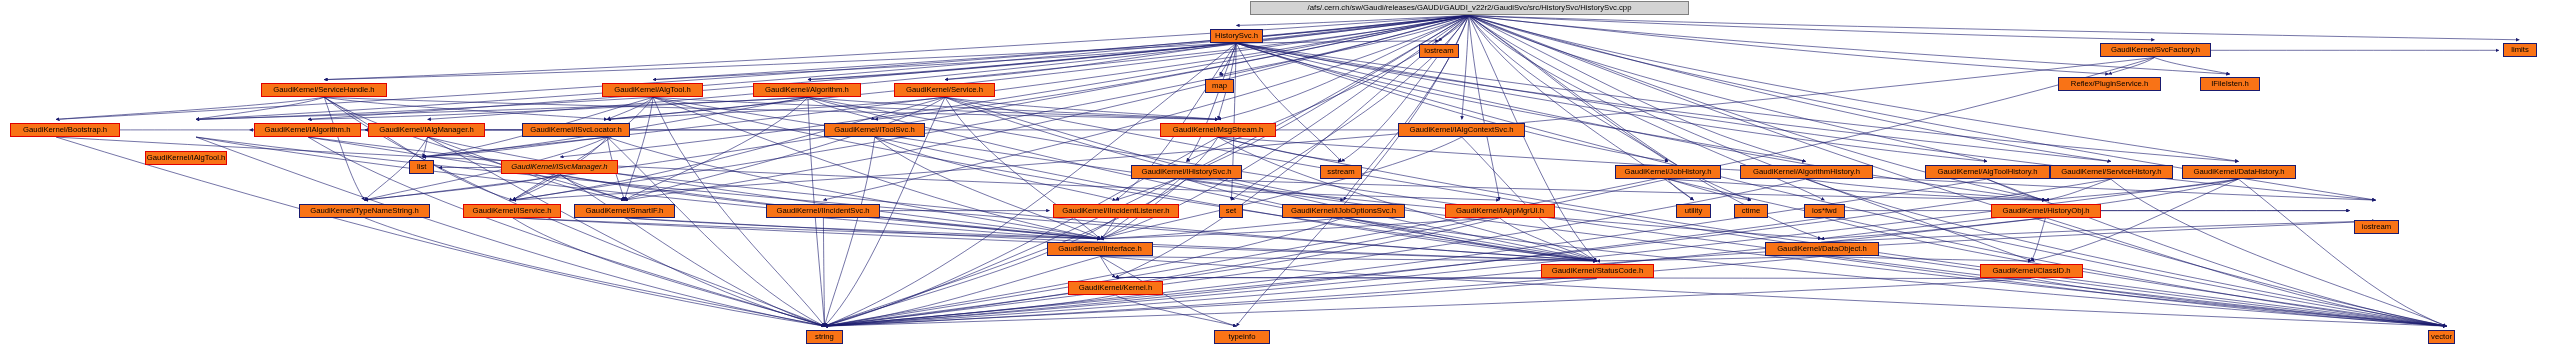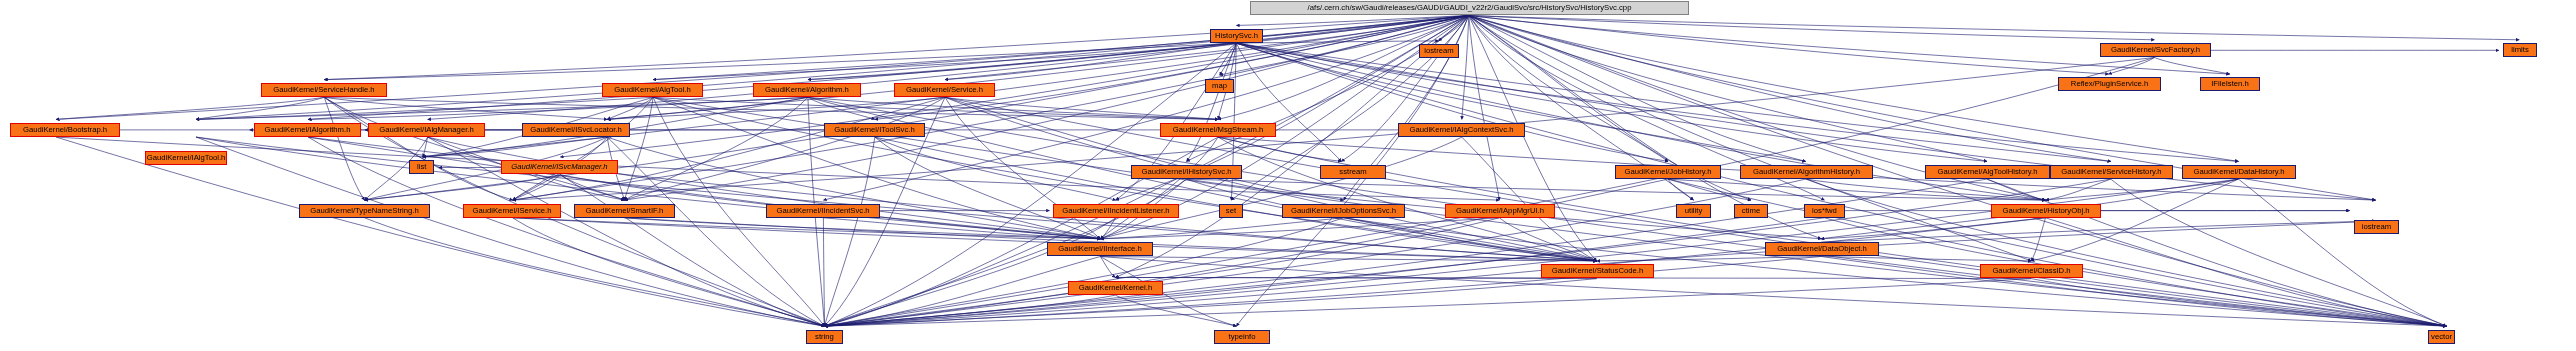--- a/index.html
+++ b/index.html
@@ -310,21 +310,21 @@
     </div>
     <div class="node blue" style="left: 409px; top: 160px; width: 25.4px;">
       <span>list</span>
     </div>
     <div class="node red" style="left: 501px; top: 160px; width: 117px; font-style: italic;">
       <span>GaudiKernel/ISvcManager.h</span>
     </div>
     <div class="node blue" style="left: 1131px; top: 165px; width: 111px;">
       <span>GaudiKernel/IHistorySvc.h</span>
     </div>
-    <div class="node blue" style="left: 1320px; top: 165px; width: 66px;">
+    <div class="node blue" style="left: 1320px; top: 165px; width: 42px;">
       <span>sstream</span>
     </div>
     <div class="node blue" style="left: 1615px; top: 165px; width: 106px;">
       <span>GaudiKernel/JobHistory.h</span>
     </div>
     <div class="node blue" style="left: 1740px; top: 165px; width: 133px;">
       <span>GaudiKernel/AlgorithmHistory.h</span>
     </div>
     <div class="node blue" style="left: 1925px; top: 165px; width: 125px;">
       <span>GaudiKernel/AlgToolHistory.h</span>

